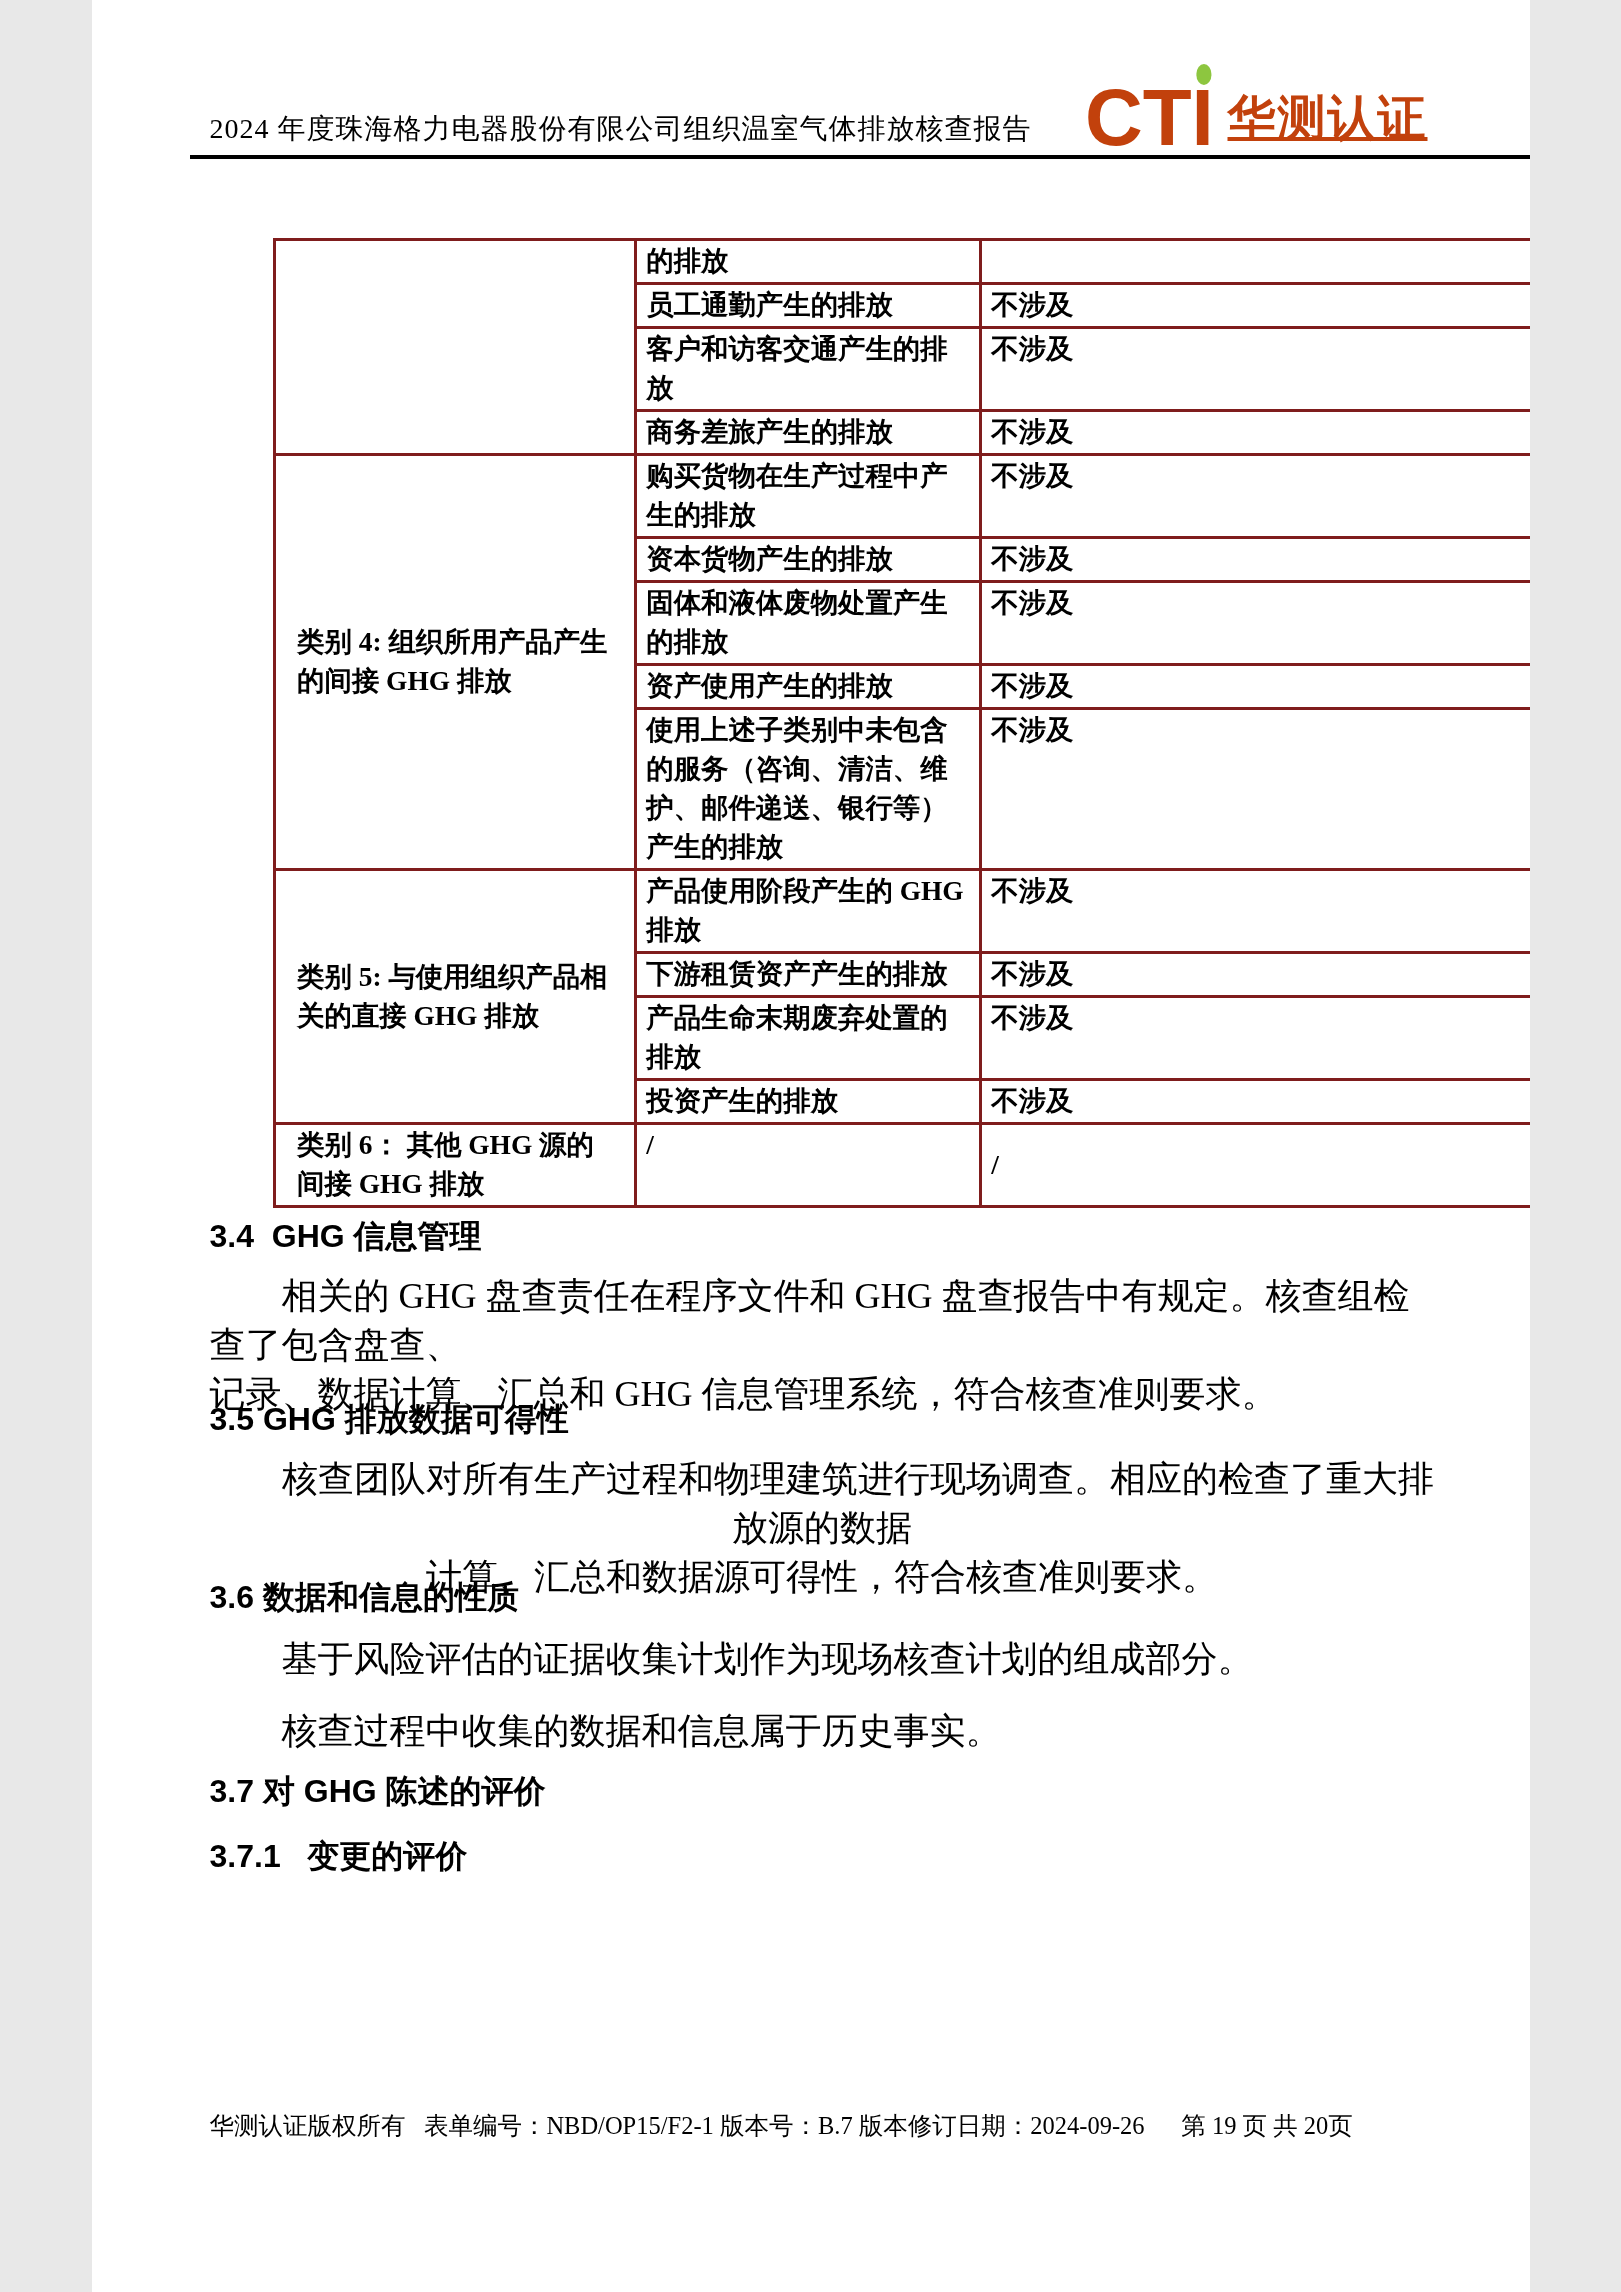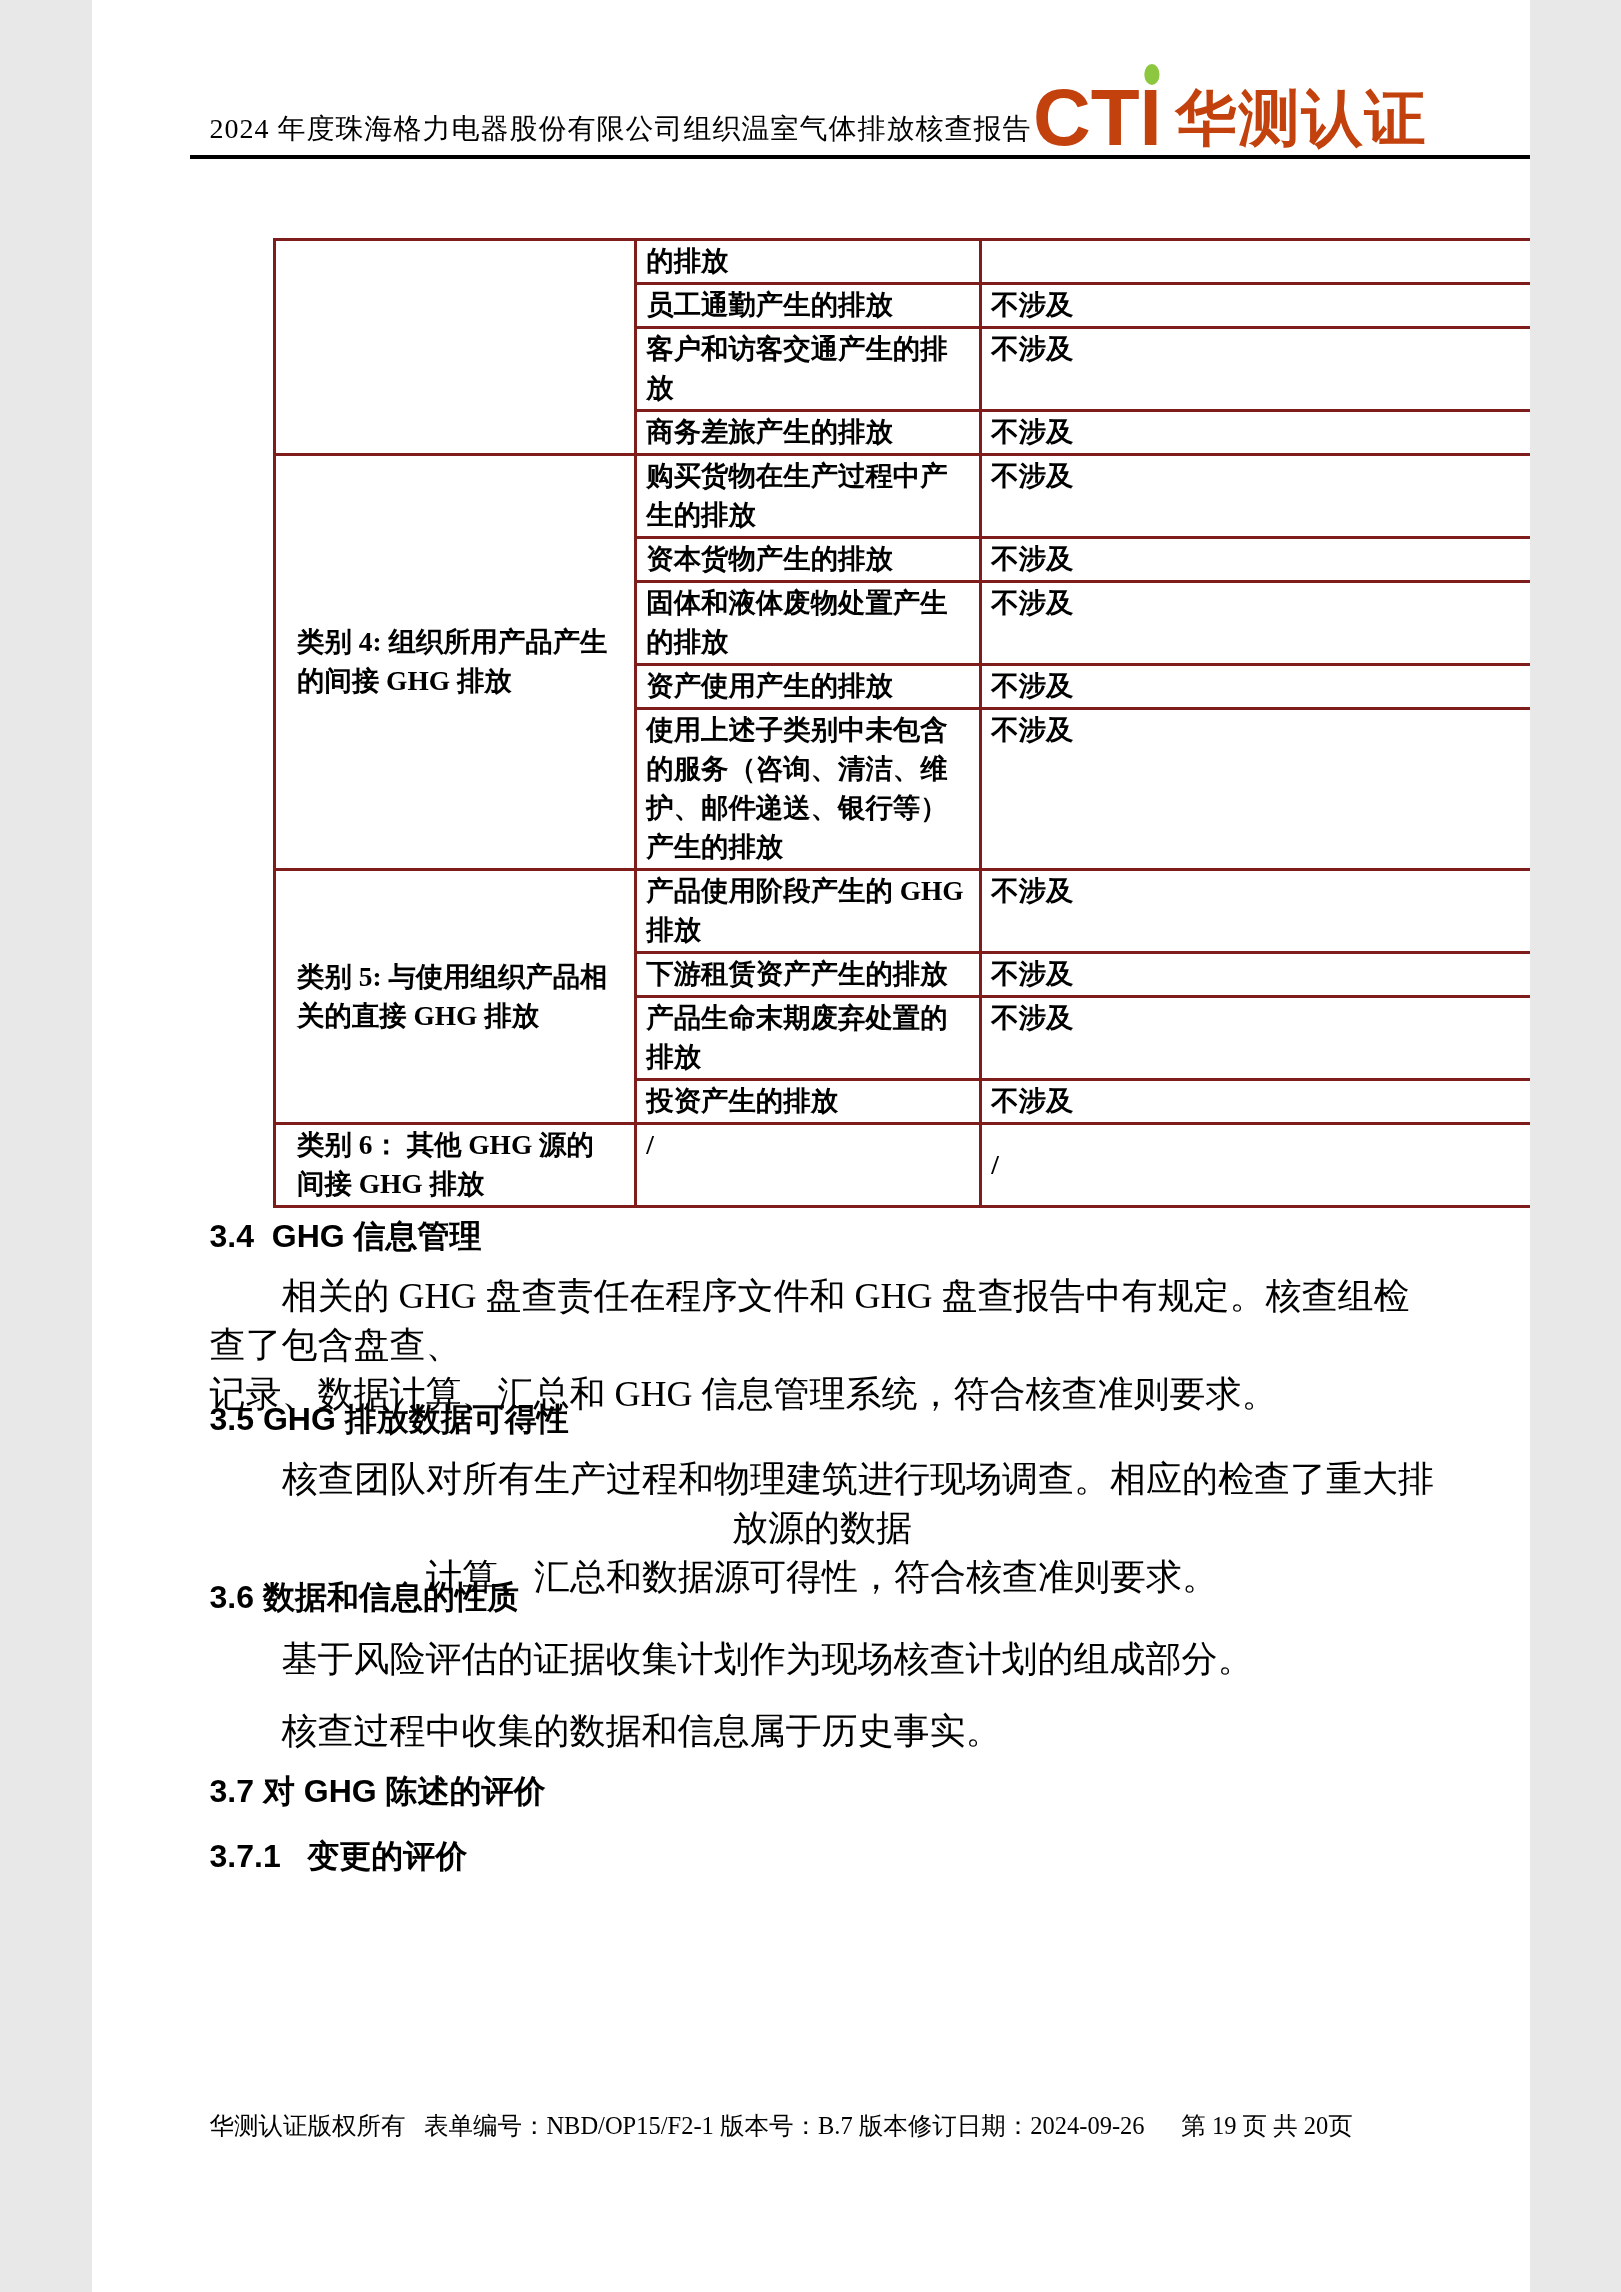--- a/index.html
+++ b/index.html
@@ -26,21 +26,21 @@
   .logo .latin{
     font-size:80px;font-weight:900;letter-spacing:0px;line-height:1;
     position:relative;
   }
   .logo .i-wrap{position:relative;display:inline-block;}
   .logo .dot{
     position:absolute;top:-13.7px;left:50%;transform:translateX(-42%);
     width:15.7px;height:20.6px;border-radius:50%;
   }
   .logo .cn{
-    font-size:61px;font-weight:700;letter-spacing:2px;line-height:1;
+    font-size:48px;font-weight:700;letter-spacing:2px;line-height:1;text-decoration:underline;
   }
   .header-rule{
     position:absolute;left:98px;top:155px;width:1425px;height:3.9px;background:#000;
   }
   
   table.ghg{
     position:absolute;left:181px;top:238px;
     width:1266px;
     border-collapse:collapse;table-layout:fixed;
     font-size:27.4px;line-height:39px;

